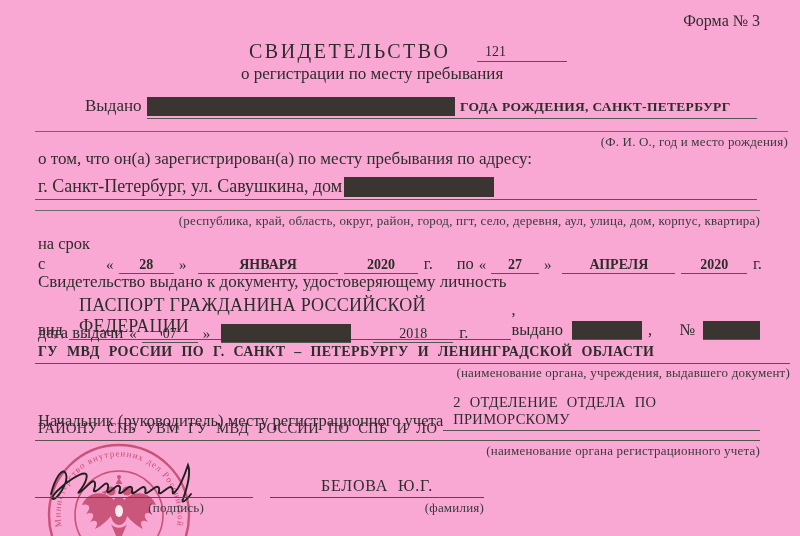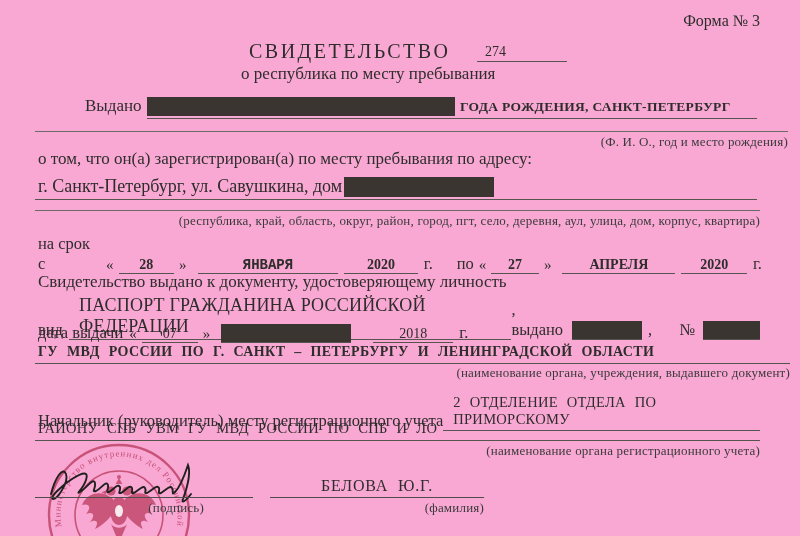--- a/index.html
+++ b/index.html
@@ -26,22 +26,22 @@
   .gl{margin-left:6px;}
 </style>
 </head>
 <body>
 
 <div class="page">
 
   <div class="abs" style="top:12px;right:40px;font-size:16px;">Форма № 3</div>
 
   <div class="abs" style="top:40px;left:249px;font-size:20px;letter-spacing:2.5px;">СВИДЕТЕЛЬСТВО</div>
-  <div class="abs uline" style="top:44px;left:477px;width:90px;height:18px;font-size:14px;padding-left:8px;box-sizing:border-box;">274</div>
-  <div class="abs t17" style="top:64px;left:241px;">о республика по месту пребывания</div>
+  <div class="abs uline" style="top:44px;left:477px;width:90px;height:18px;font-size:14px;padding-left:8px;box-sizing:border-box;">121</div>
+  <div class="abs t17" style="top:64px;left:241px;">о регистрации по месту пребывания</div>
 
   <div class="abs t17" style="top:96px;left:85px;">Выдано</div>
   <div class="abs uline frow" style="top:94px;left:147px;width:610px;height:24px;">
     <div class="redact" style="width:308px;height:19px;margin-bottom:2px;"></div>
     <div class="bcaps" style="margin-left:5px;margin-bottom:3px;">ГОДА РОЖДЕНИЯ, САНКТ-ПЕТЕРБУРГ</div>
   </div>
   <div class="abs topline" style="top:131px;left:35px;width:753px;"></div>
   <div class="abs cap" style="top:134px;left:35px;width:753px;">(Ф. И. О., год и место рождения)</div>
 
   <div class="abs t17" style="top:149px;left:38px;">о том, что он(а) зарегистрирован(а) по месту пребывания по адресу:</div>
@@ -51,21 +51,21 @@
     <div class="redact" style="width:150px;height:20px;margin-left:2px;margin-bottom:2px;"></div>
   </div>
   <div class="abs topline" style="top:210px;left:35px;width:725px;"></div>
   <div class="abs cap" style="top:213px;left:35px;width:725px;">(республика, край, область, округ, район, город, пгт, село, деревня, аул, улица, дом, корпус, квартира)</div>
 
   <div class="abs frow t16" style="top:234px;left:38px;right:38px;">
     <span>на срок с</span>
     <span class="q">«</span>
     <span class="dcell" style="width:56px;">28</span>
     <span class="q">»</span>
-    <span class="dcell gl" style="width:142px;font-family:Liberation Mono, monospace;">ЯНВАРЯ</span>
+    <span class="dcell gl" style="width:142px;">ЯНВАРЯ</span>
     <span class="dcell gl" style="width:74px;">2020</span>
     <span class="gl">г.</span>
     <span style="width:24px;"></span>
     <span>по</span>
     <span class="q">«</span>
     <span class="dcell" style="width:48px;">27</span>
     <span class="q">»</span>
     <span class="dcell gl" style="width:114px;">АПРЕЛЯ</span>
     <span class="dcell gl" style="width:66px;">2020</span>
     <span class="gl">г.</span>

